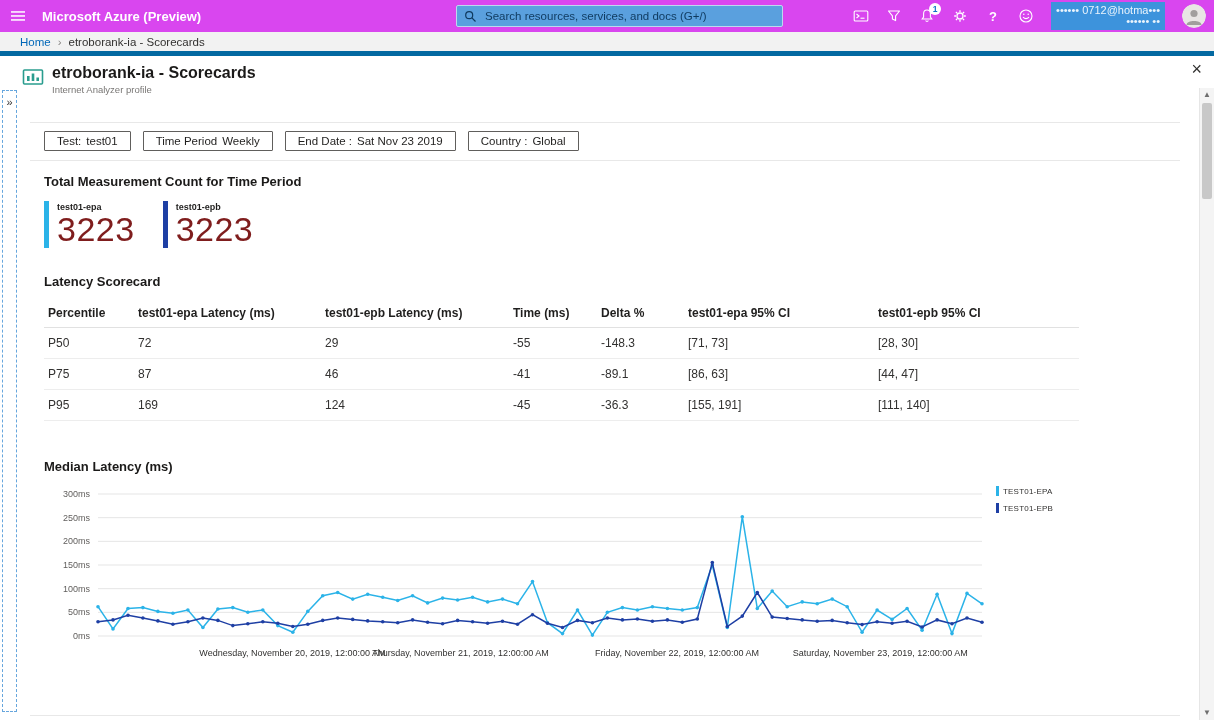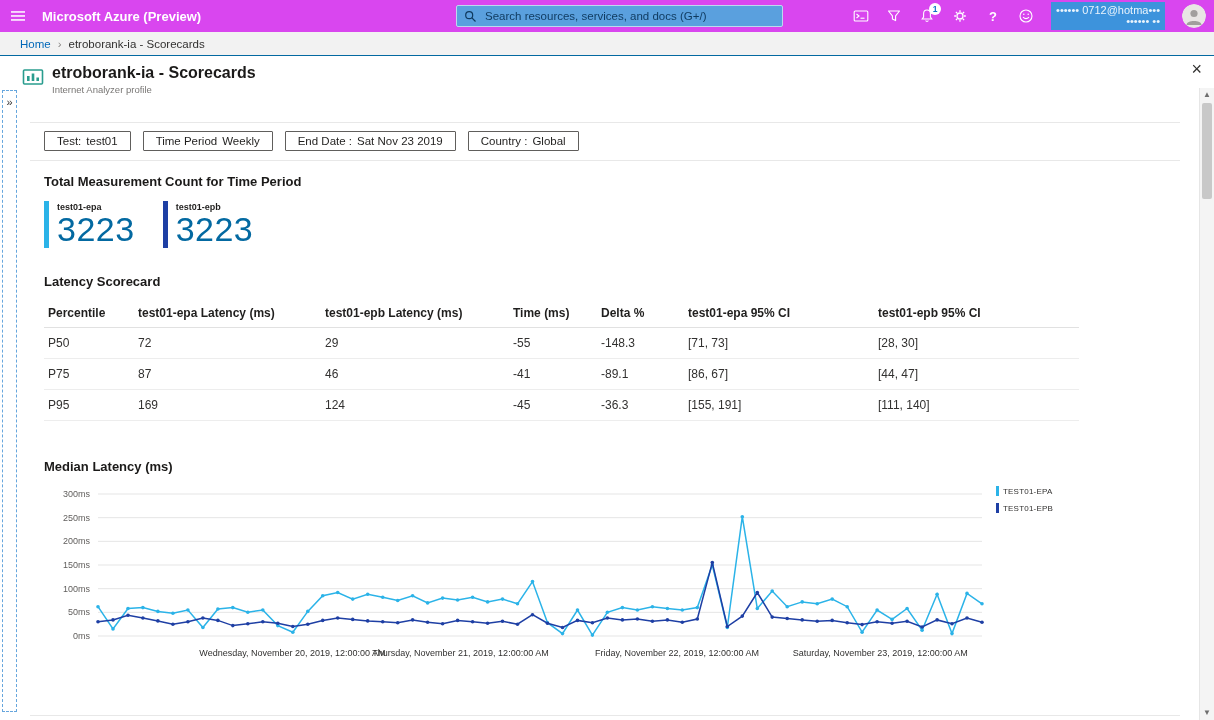--- a/index.html
+++ b/index.html
@@ -35,21 +35,21 @@
     line-height:12px; text-align:center;
   }
   .account {
     background:#3d93dc; text-align:right; font-size:11px; line-height:11px;
     padding:3px 5px; color:#eaf4fc; filter:blur(0.6px); max-width:130px; cursor:pointer;
   }
   .avatar { width:24px; height:24px; border-radius:50%; overflow:hidden; cursor:pointer; }
 
   
   .breadcrumb {
-    height:24px; background:#f2f2f2; border-bottom:1px solid #0369a1;
+    height:24px; background:#f2f2f2; border-bottom:5px solid #0369a1;
     display:flex; align-items:center; gap:7px; padding-left:20px; font-size:11.5px;
   }
   .bc-home { color:#0067b8; cursor:pointer; }
   .bc-sep { color:#8a8886; }
   .bc-current { color:#323130; }
 
   
   .page-header { position:relative; height:44px; padding:8px 0 0 22px; display:flex; gap:8px; }
   .header-icon { margin-top:2px; }
   .page-title { font-size:16px; font-weight:700; color:#1b1a19; line-height:18px; }
@@ -82,21 +82,21 @@
   .pill-value { font-weight:400; }
 
   .section-title { font-size:13px; font-weight:700; color:#1b1a19; padding-left:14px; }
   .st-1 { margin-top:13px; }
   .st-2 { margin-top:26px; }
   .st-3 { margin-top:38px; }
 
   .measurement-cards { display:flex; gap:28px; margin-top:12px; padding-left:14px; }
   .card { border-left:5px solid #2bb3e8; padding:1px 0 1px 8px; }
   .card-label { font-size:9px; font-weight:600; color:#201f1e; }
-  .card-value { font-size:34px; line-height:35px; color:#0369a1; letter-spacing:0.5px; }
+  .card-value { font-size:34px; line-height:35px; color:#7f1d1d; letter-spacing:0.5px; }
 
   table.scorecard { border-collapse:collapse; margin:10px 0 10px 14px; font-size:12px; width:1035px; table-layout:fixed; }
   table.scorecard th {
     text-align:left; font-weight:700; color:#201f1e; padding:7px 4px;
     border-bottom:1px solid #e1e1e1;
   }
   table.scorecard td { padding:8px 4px; color:#323130; border-bottom:1px solid #ededed; }
 
   .chart-wrap { display:flex; margin-top:10px; margin-left:4px; align-items:flex-start; }
   .chart-svg { display:block; }
@@ -288,21 +288,21 @@
           <td>-148.3</td>
           <td>[71, 73]</td>
           <td>[28, 30]</td>
         </tr>
         <tr>
           <td>P75</td>
           <td>87</td>
           <td>46</td>
           <td>-41</td>
           <td>-89.1</td>
-          <td>[86, 67]</td>
+          <td>[86, 63]</td>
           <td>[44, 47]</td>
         </tr>
         <tr>
           <td>P95</td>
           <td>169</td>
           <td>124</td>
           <td>-45</td>
           <td>-36.3</td>
           <td>[155, 191]</td>
           <td>[111, 140]</td>

